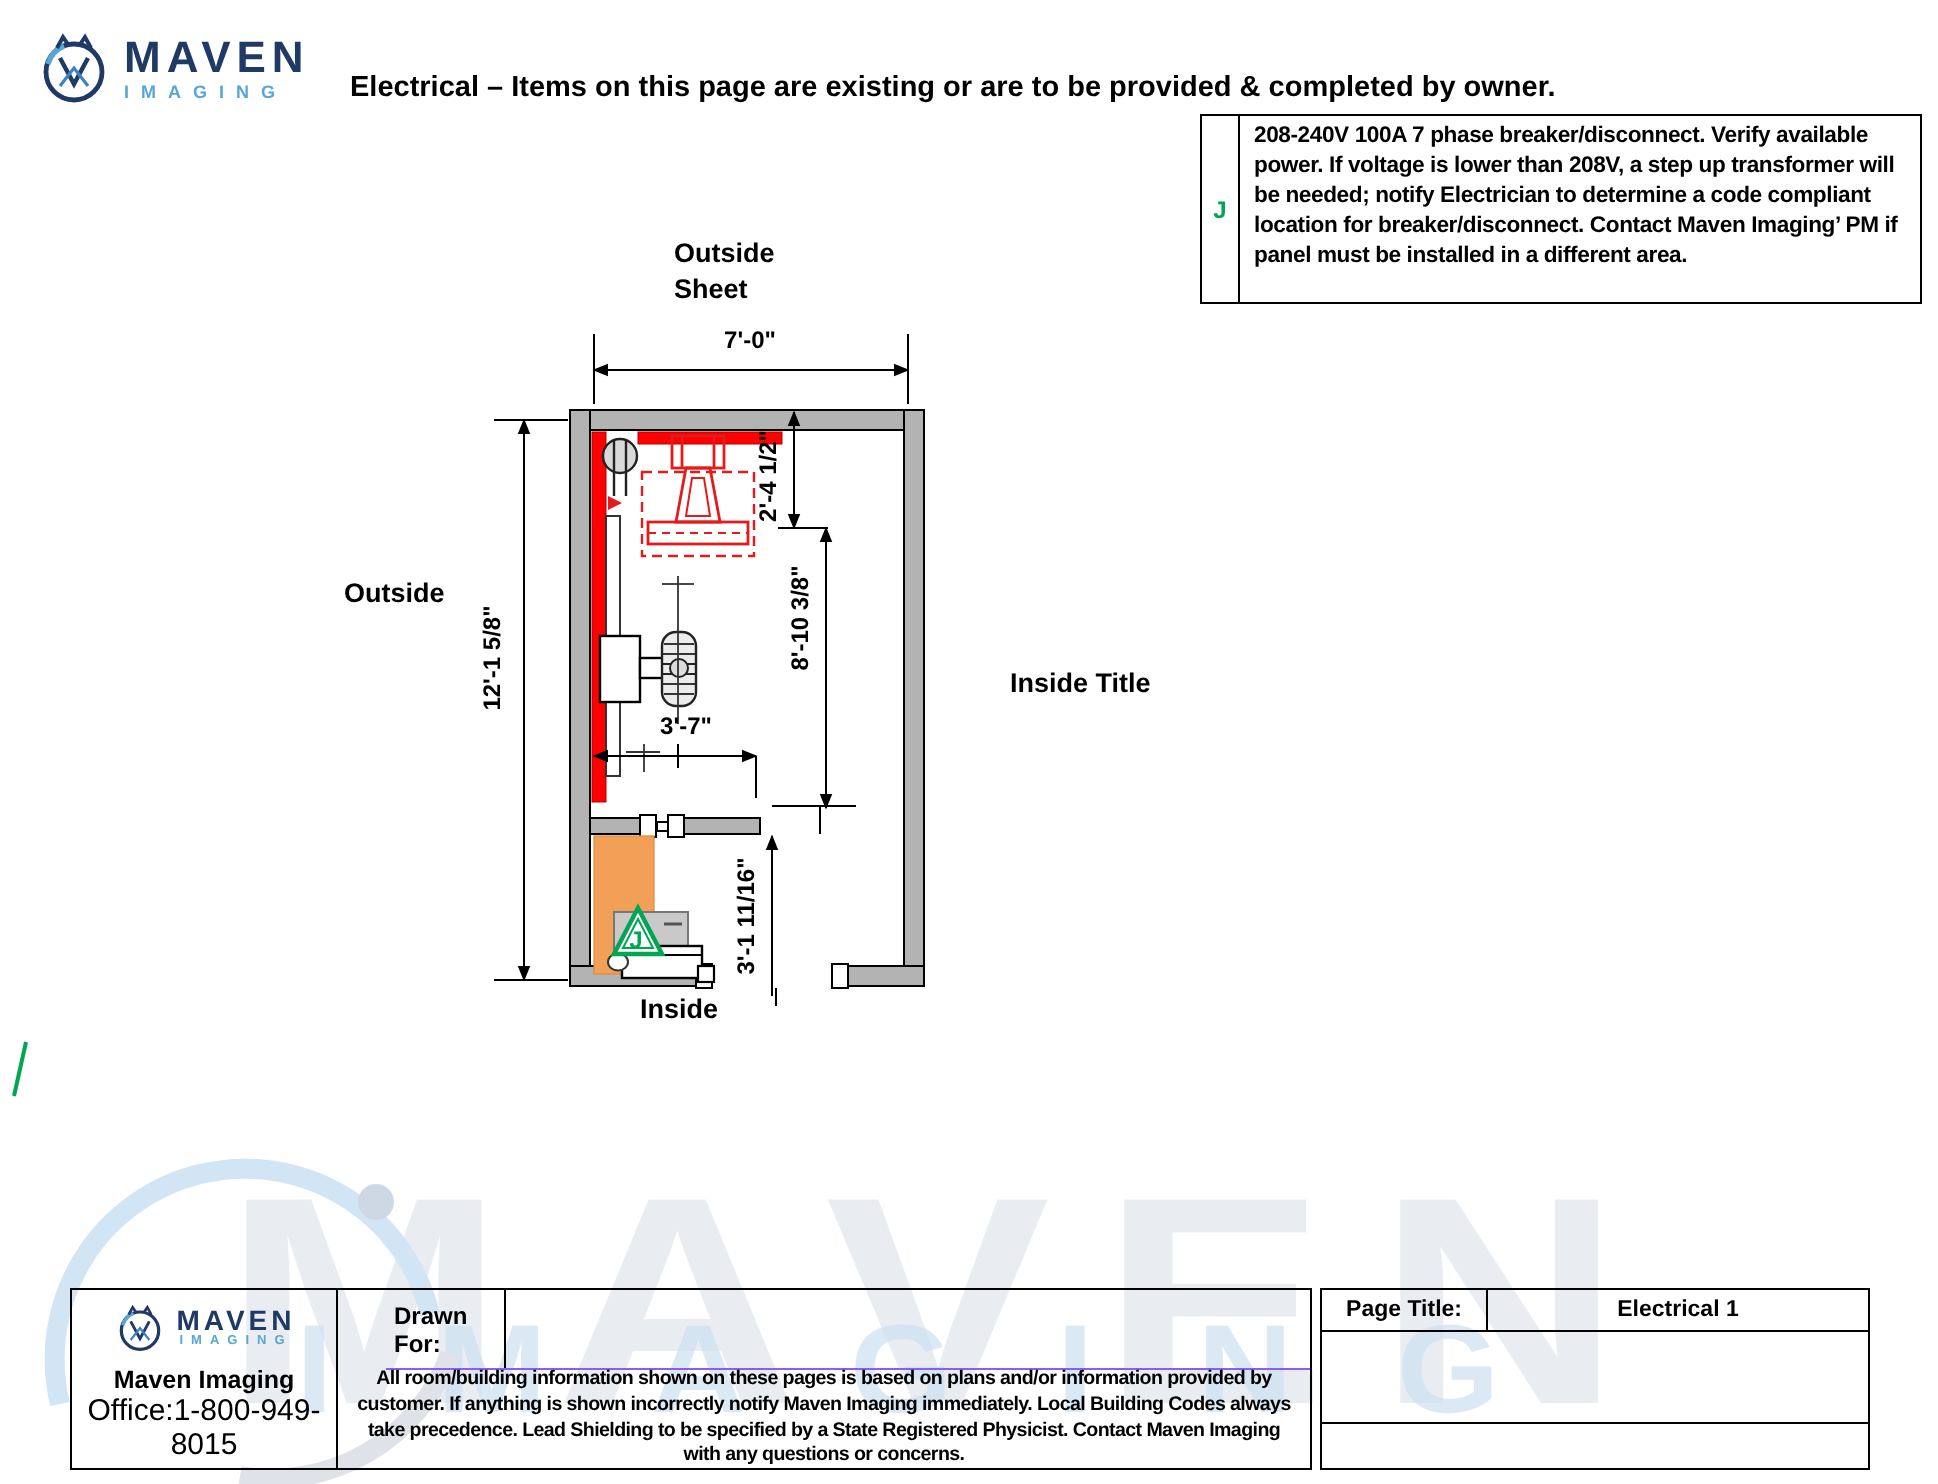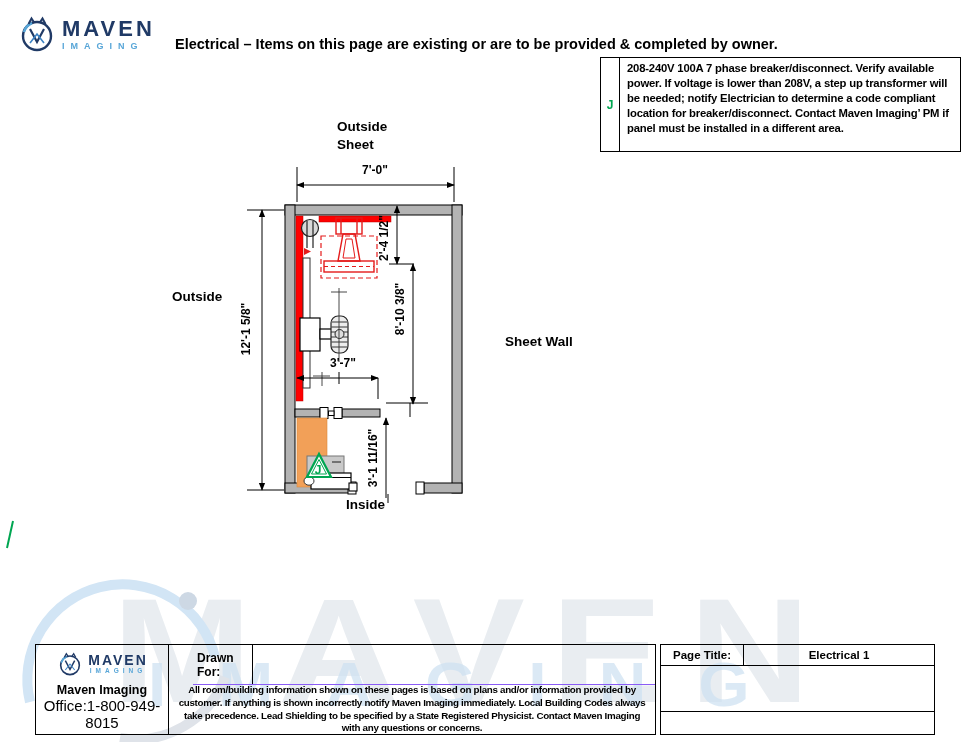--- a/index.html
+++ b/index.html
@@ -200,22 +200,22 @@
     </g>
 
     <line x1="7" y1="548" x2="13" y2="521" stroke="#00a651" stroke-width="2"></line>
   </svg>
 
   <div class="plan-label" style="left:337px;top:118px;width:80px;line-height:18px;">
     <div>Outside</div>
     <div>Sheet</div>
   </div>
   <div class="plan-label" style="left:172px;top:289px;width:70px;">Outside</div>
-  <div class="plan-label" style="left:505px;top:334px;width:90px;">Sheet Wall</div>
-  <div class="plan-label" style="left:346px;top:497px;width:56px;">Inside</div>
+  <div class="plan-label" style="left:505px;top:334px;width:90px;">Inside Title</div>
+  <div class="plan-label" style="left:320px;top:497px;width:56px;">Inside</div>
 
   <div class="dim-label" style="left:340px;top:163px;width:70px;">7'-0"</div>
   <div class="dim-label rot" style="left:201px;top:322px;width:90px;">12'-1 5/8"</div>
   <div class="dim-label rot" style="left:349px;top:231px;width:70px;">2'-4 1/2"</div>
   <div class="dim-label rot" style="left:355px;top:302px;width:90px;">8'-10 3/8"</div>
   <div class="dim-label" style="left:313px;top:356px;width:60px;">3'-7"</div>
   <div class="dim-label rot" style="left:325px;top:451px;width:96px;">3'-1 11/16"</div>
 
   <div class="tb" id="tb-left">
     <div id="tb-company">

